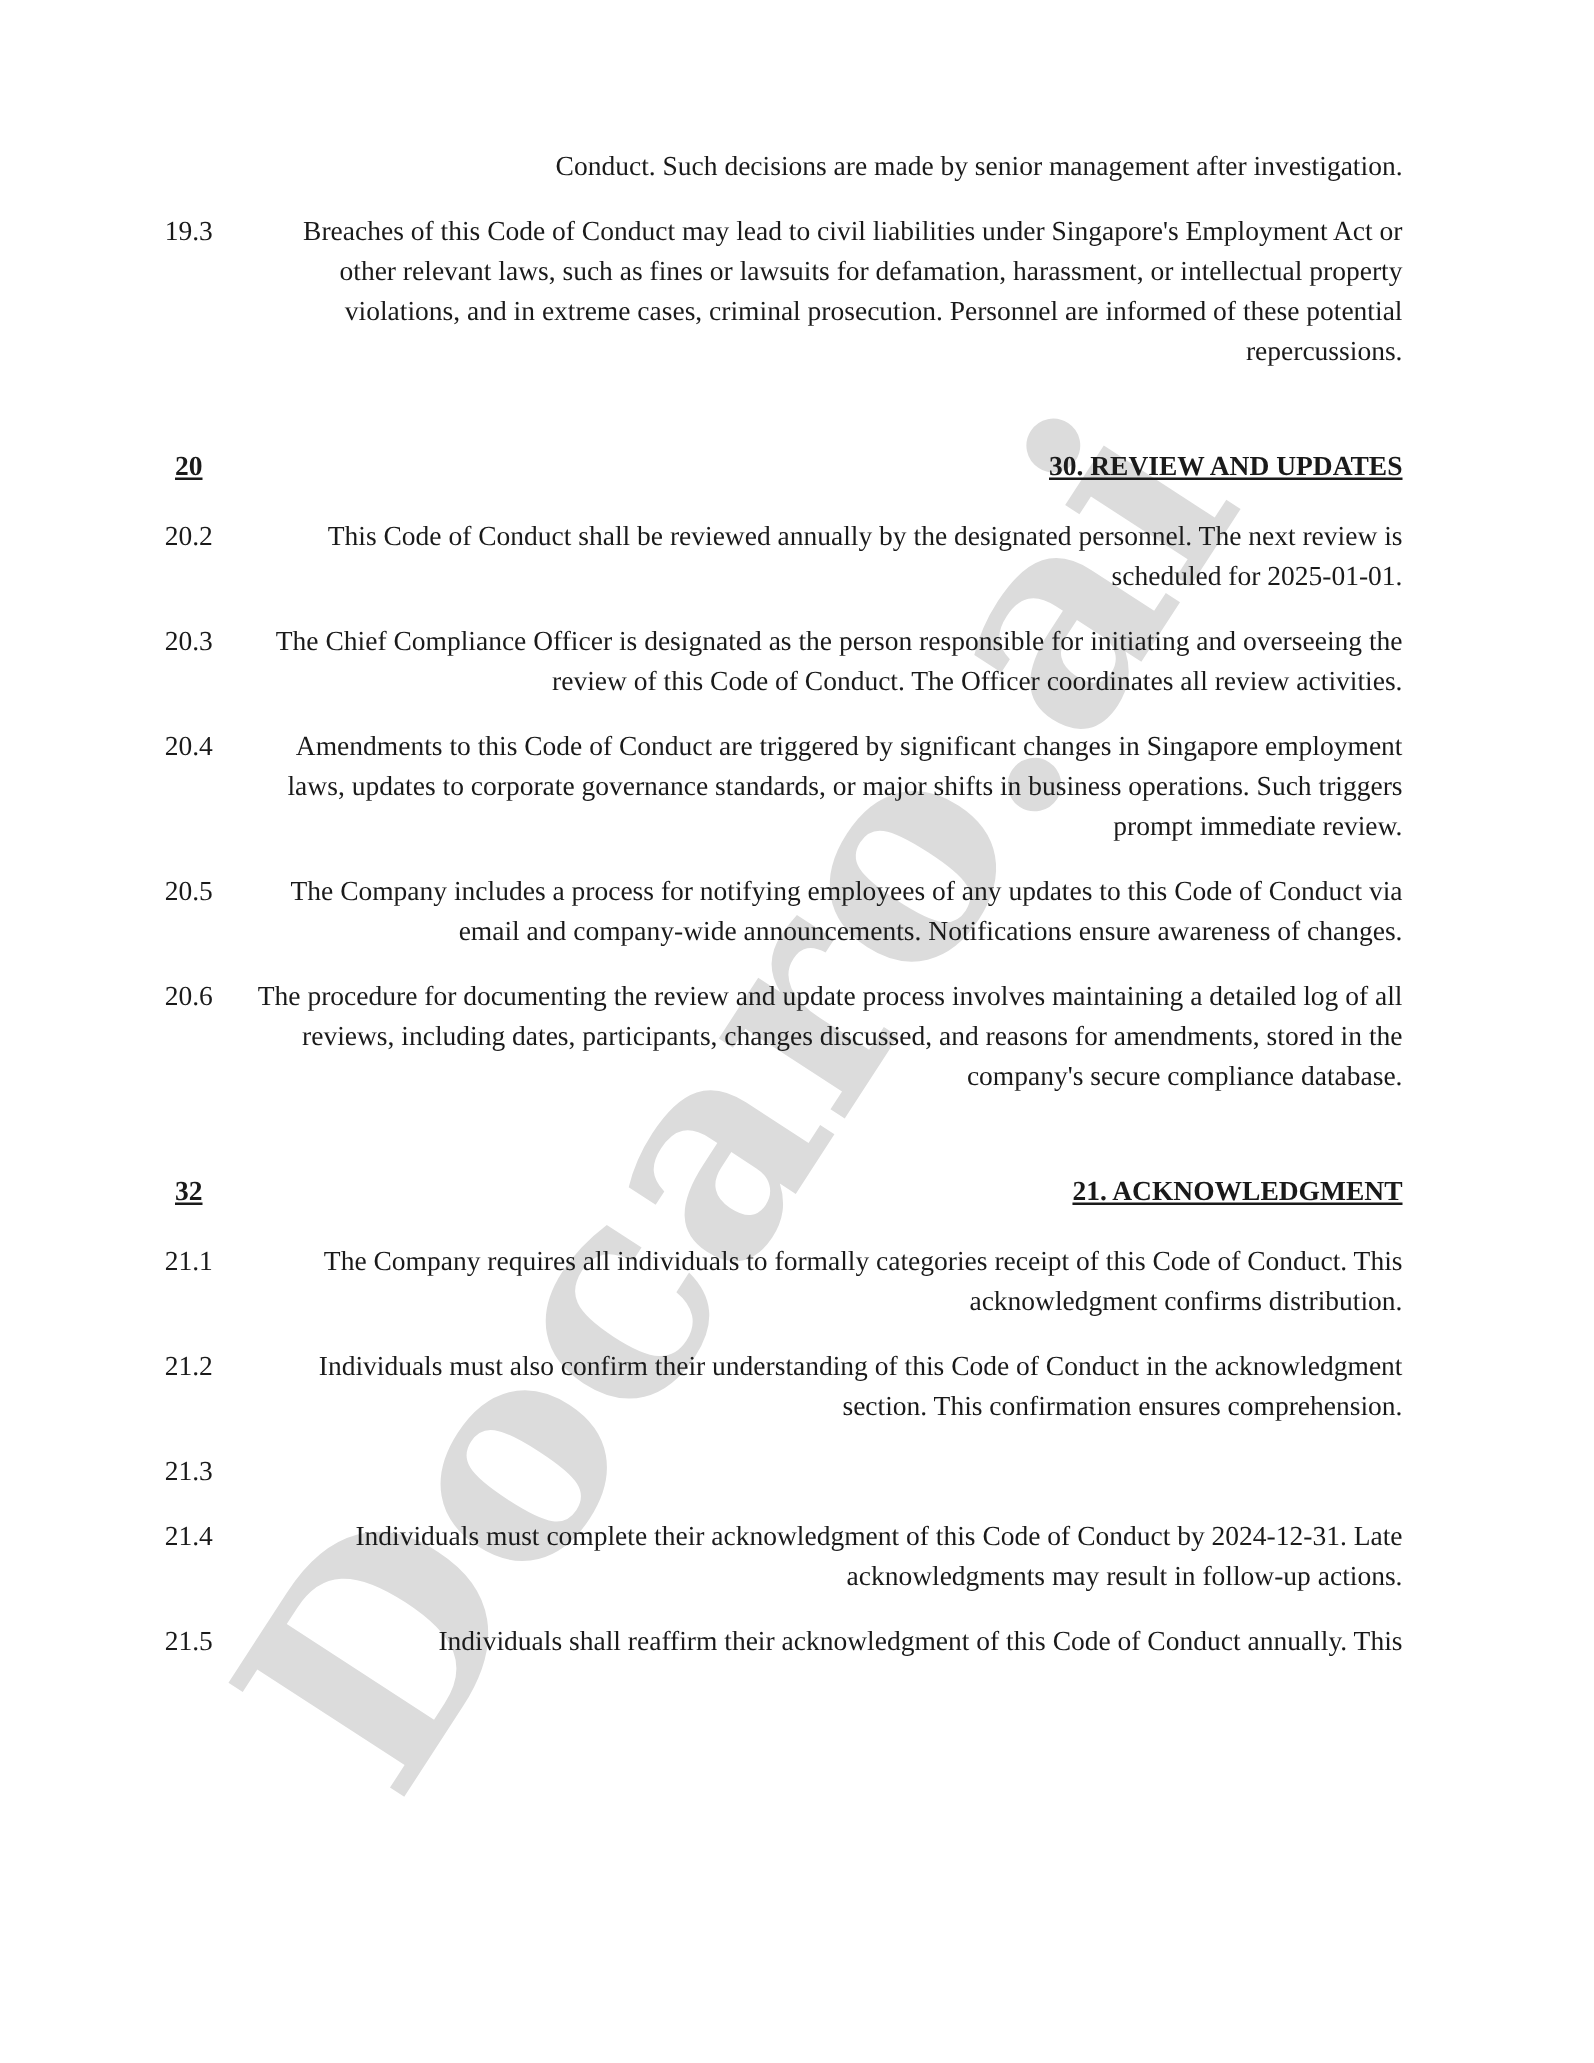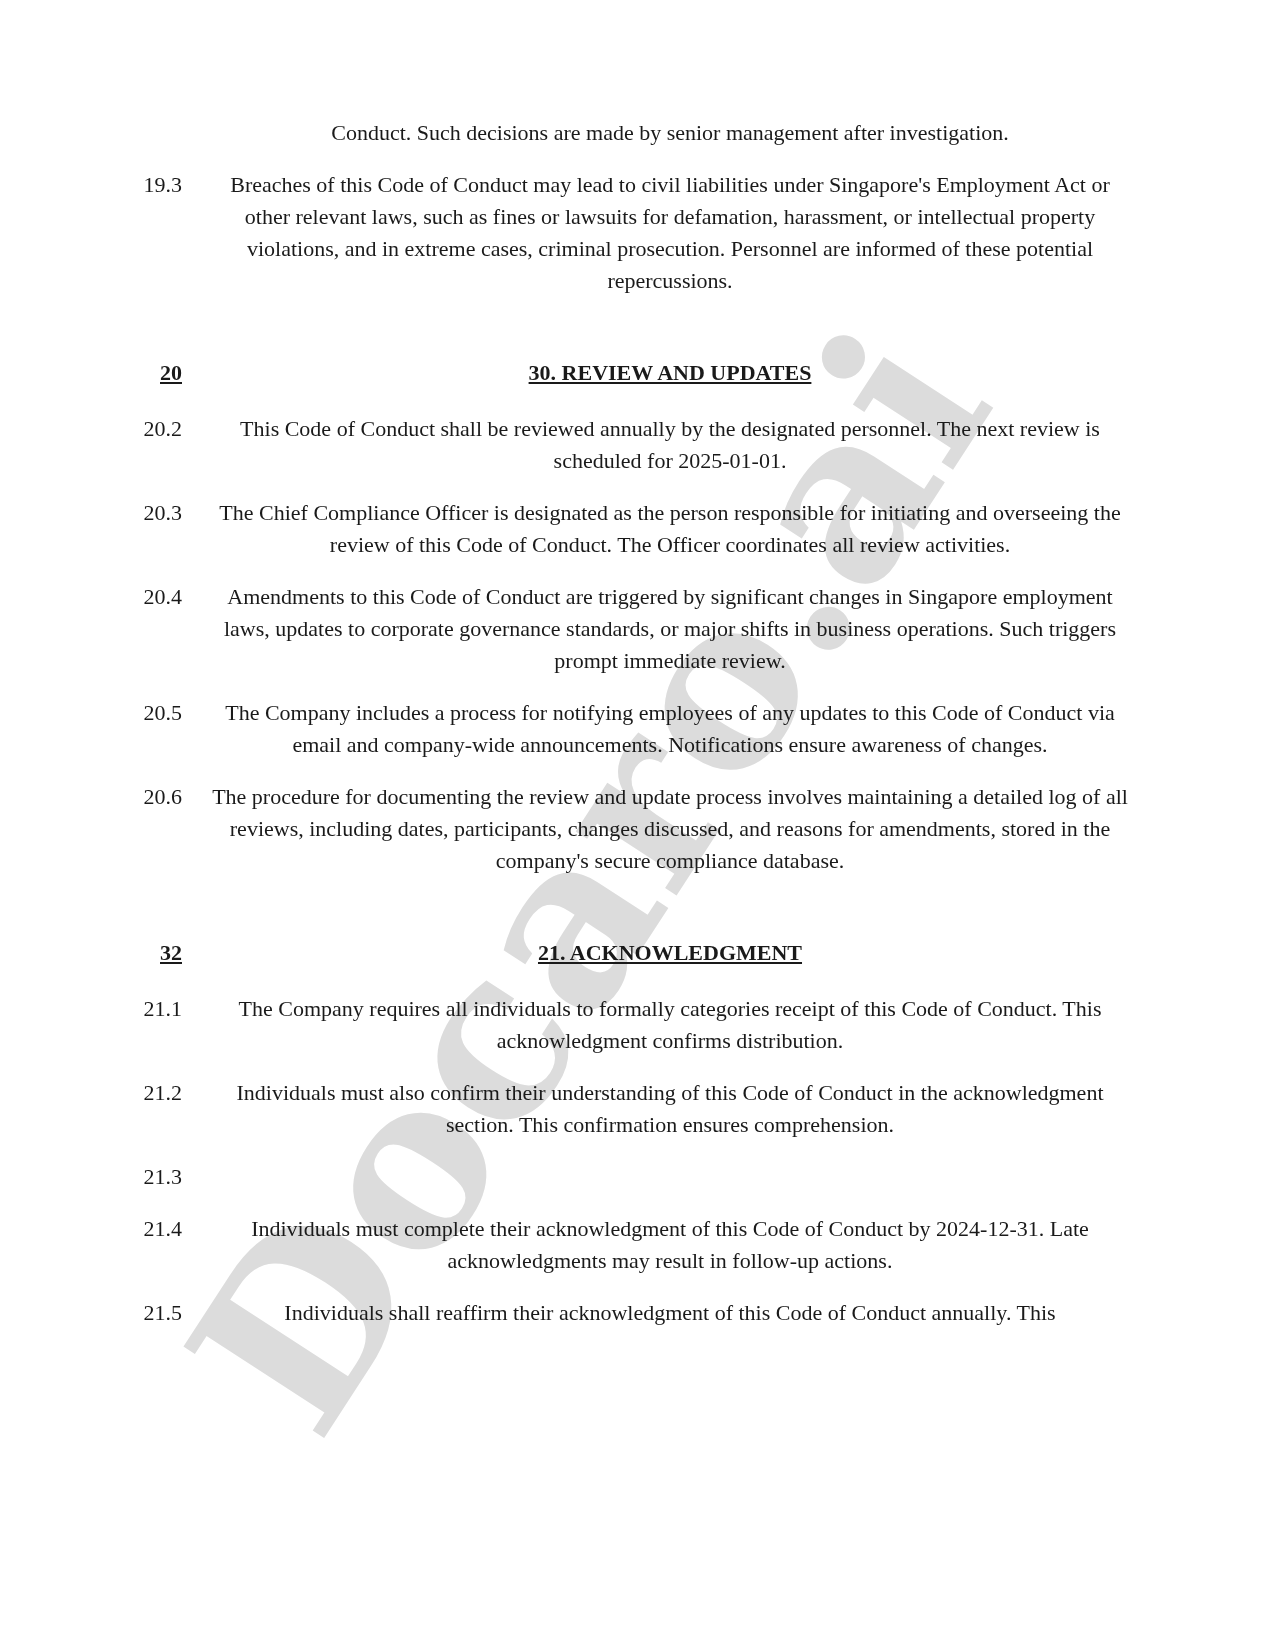--- a/index.html
+++ b/index.html
@@ -50,27 +50,27 @@
   .para{margin-bottom:20px;}
   .heading{
     margin-top:60px;
     margin-bottom:24px;
     font-weight:bold;
     text-decoration:underline;
   }
   .num{
     flex:none;
     width:62px;
-    text-align:right;
+    text-align:center;
   }
   .txt{
     flex:none;
-    margin-left:26px;
+    margin-left:16px;
     width:924px;
-    text-align:center;
+    text-align:right;
   }
 </style>
 </head>
 <body>
 
 <div class="page">
 
   <div class="watermark">Docaro.ai</div>
 
   <div class="content">

